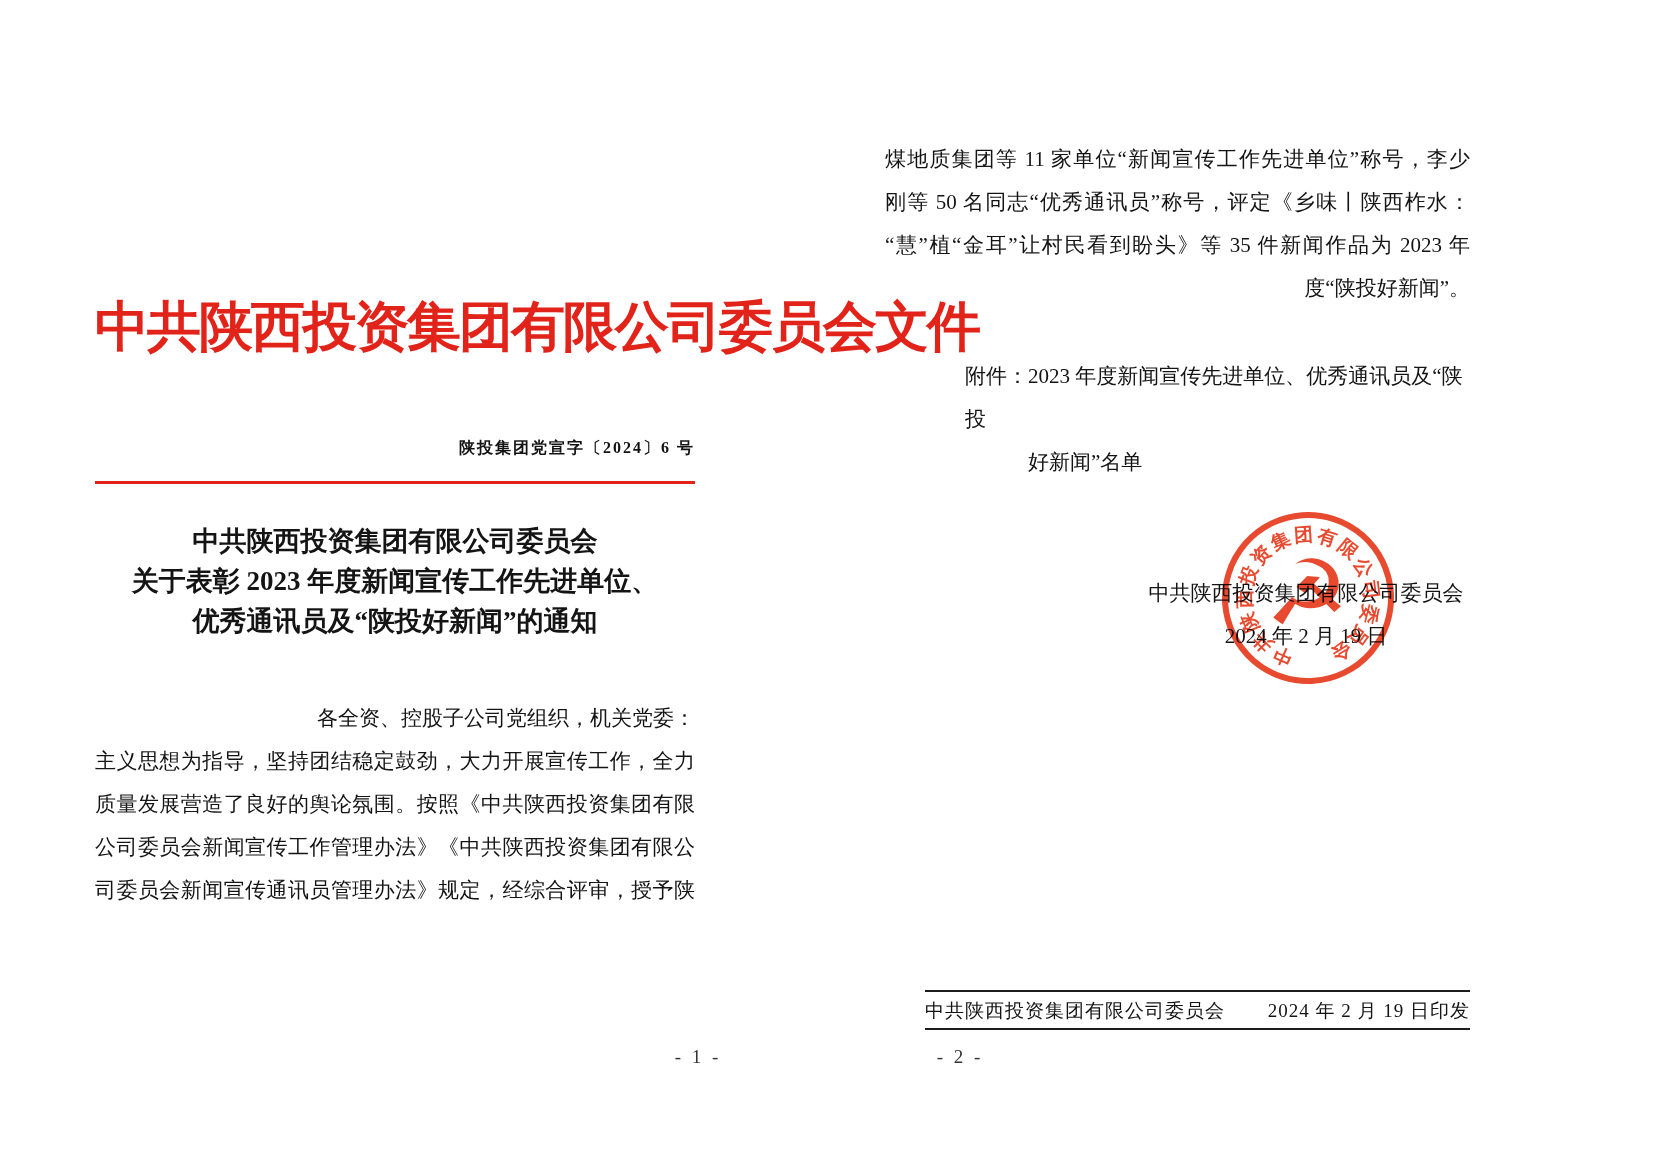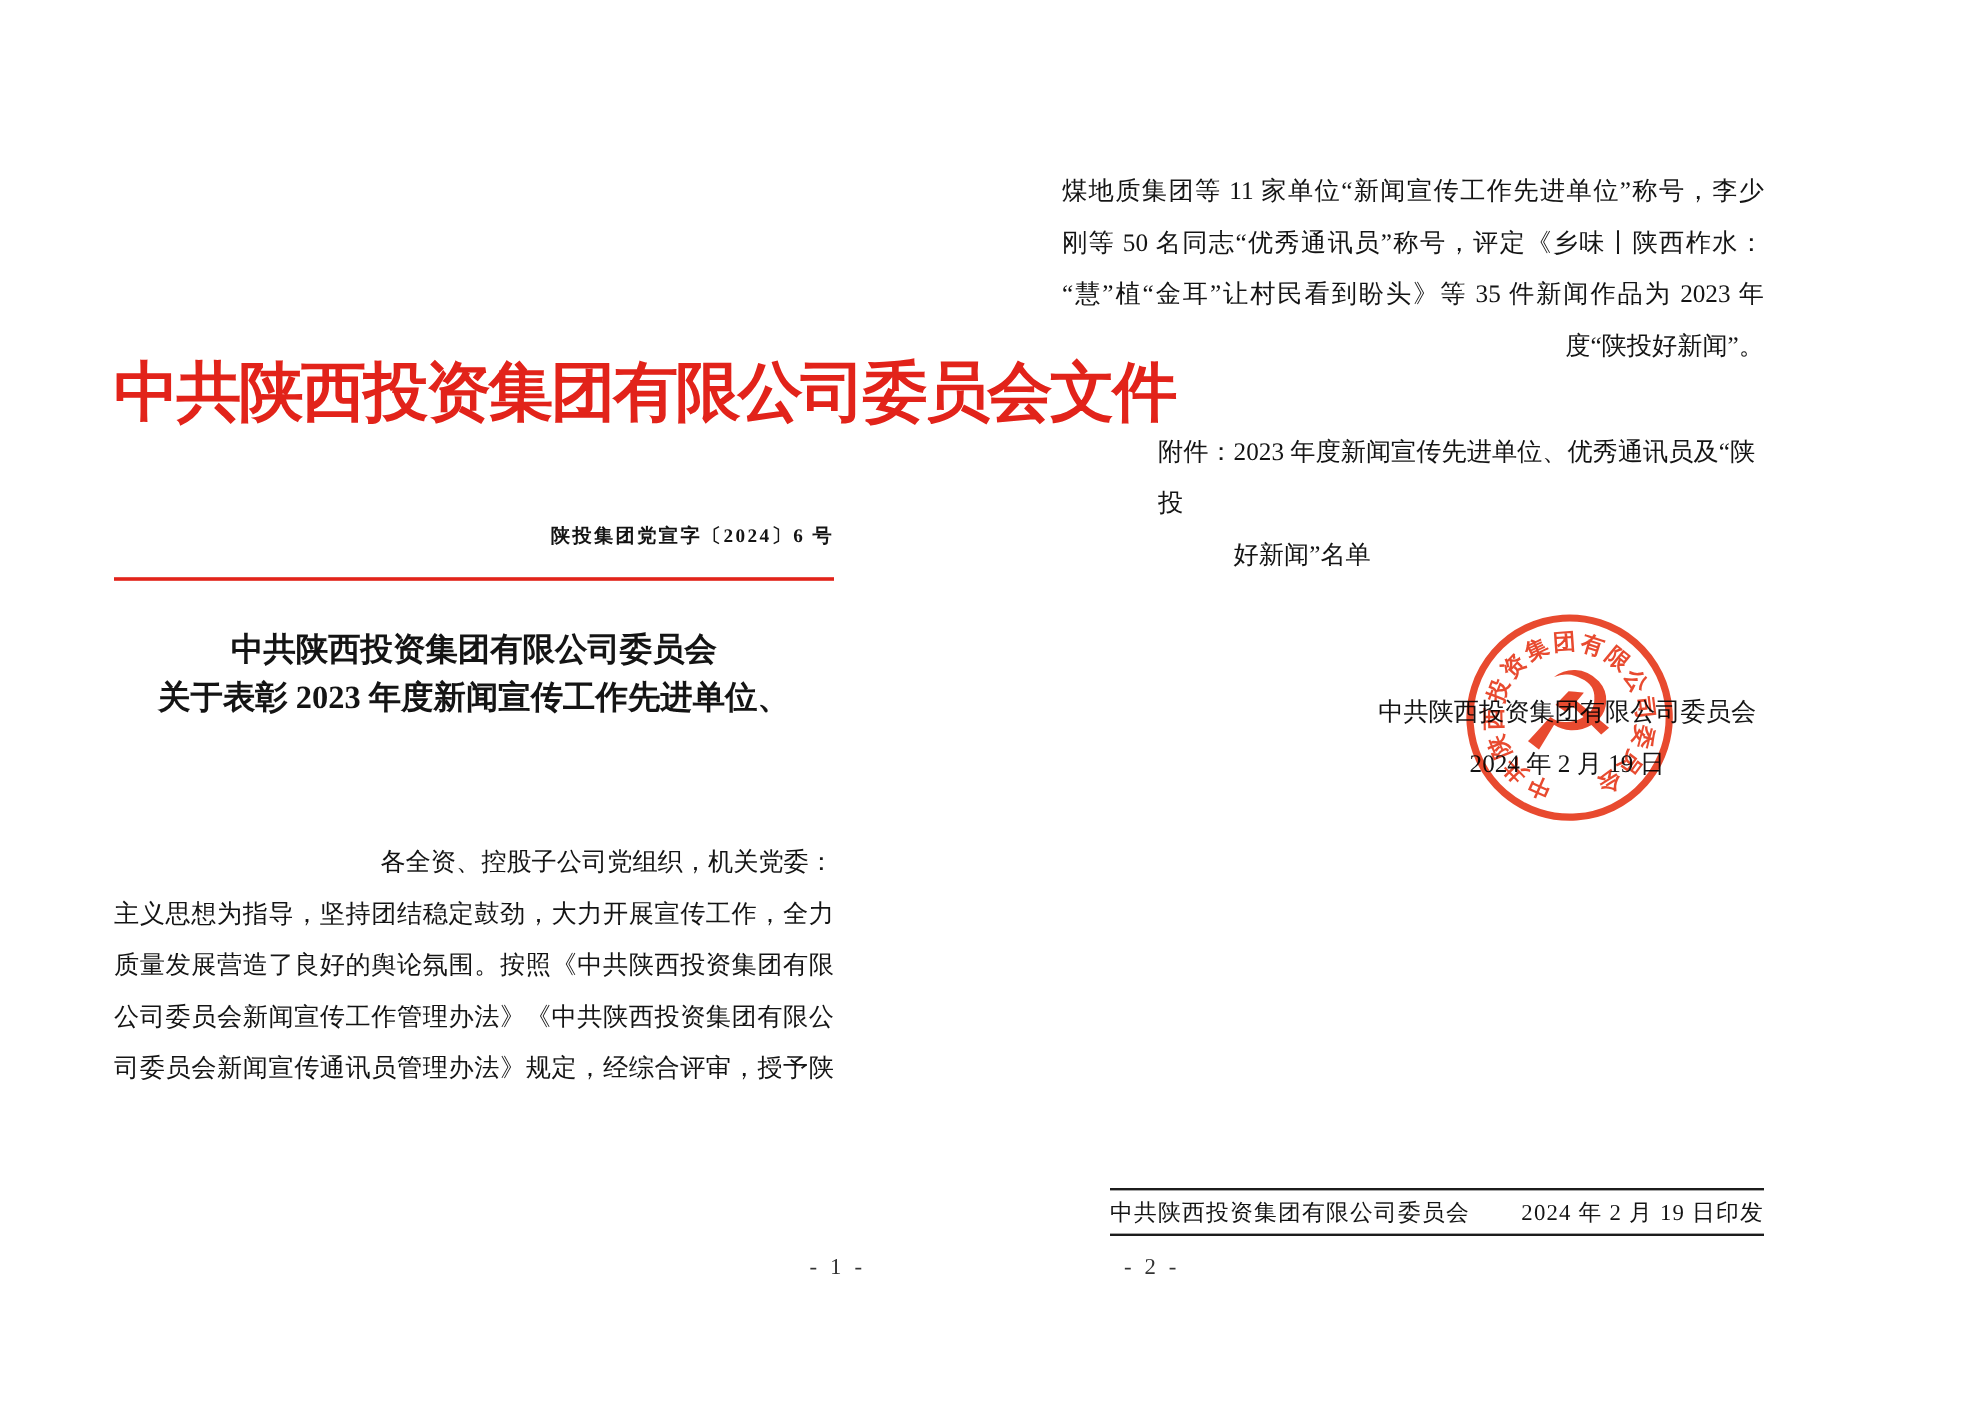--- a/index.html
+++ b/index.html
@@ -95,20 +95,21 @@
   <div>
     <div class="abs hdr-title">中共陕西投资集团有限公司委员会文件</div>
 
     <div class="abs doc-number">陕投集团党宣字〔2024〕6 号</div>
 
     <div class="abs red-rule"></div>
 
     <div class="abs doc-title">
       <div>中共陕西投资集团有限公司委员会</div>
       <div>关于表彰 2023 年度新闻宣传工作先进单位、</div>
+      <div>优秀通讯员及“陕投好新闻”的通知</div>
     </div>
 
     <div class="abs body-block bb1">
       <div class="sline">各全资、控股子公司党组织，机关党委：</div>
       <div class="jline">主义思想为指导，坚持团结稳定鼓劲，大力开展宣传工作，全力</div>
       <div class="jline">质量发展营造了良好的舆论氛围。按照《中共陕西投资集团有限</div>
       <div class="jline">公司委员会新闻宣传工作管理办法》《中共陕西投资集团有限公</div>
       <div class="jline">司委员会新闻宣传通讯员管理办法》规定，经综合评审，授予陕</div>
     </div>
 

